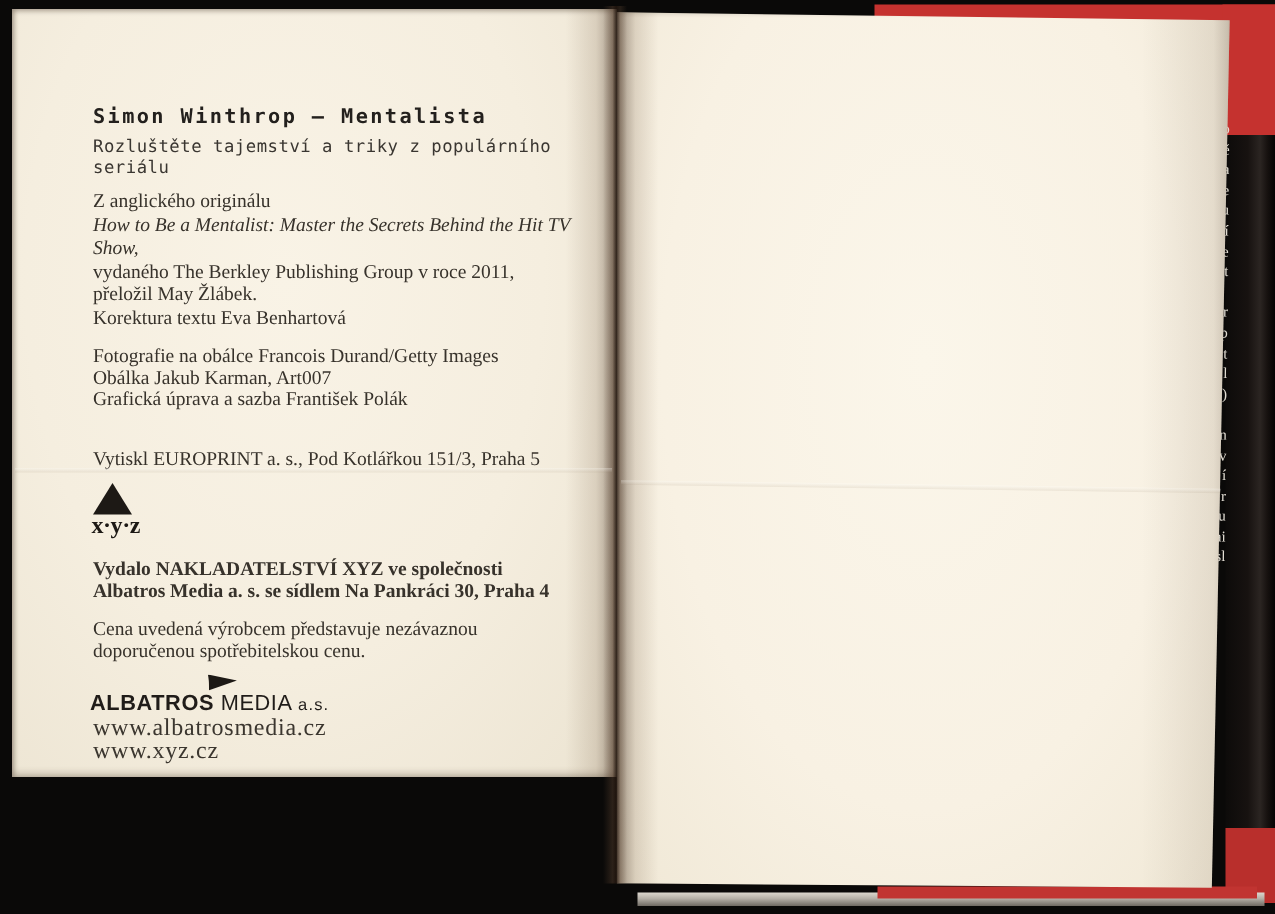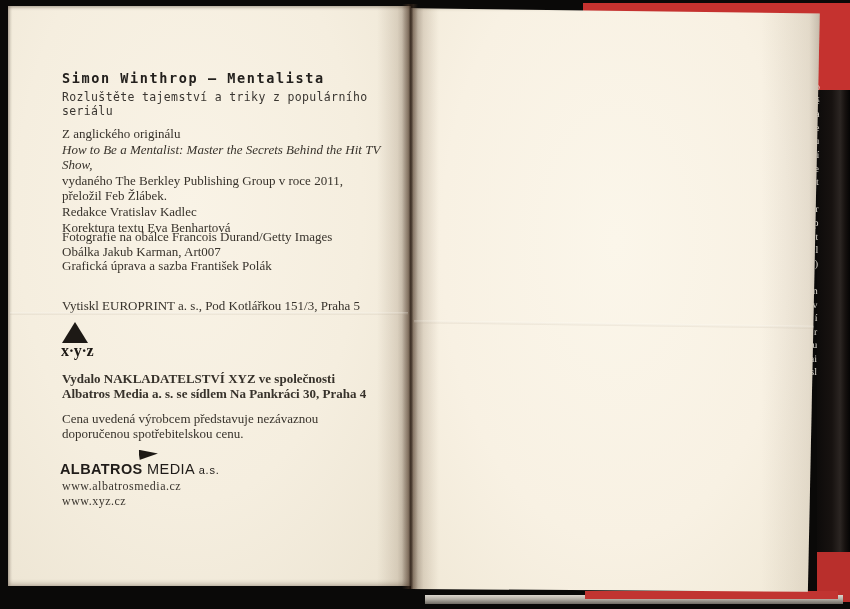--- a/index.html
+++ b/index.html
@@ -26,21 +26,21 @@
   .cover-fragments{
     left:811px;top:80px;width:9px;height:330px;overflow:hidden;z-index:2;
     transform:rotate(0.6deg);transform-origin:top left;
     color:#e3ded4;font-size:10px;line-height:13.6px;
     text-align:right;white-space:pre-line;font-family:"Liberation Serif",serif;
   }
 
   
   .page{z-index:3;}
   .left-page{
-    left:8px;top:6px;width:403px;height:580px;
+    left:8px;top:6px;width:403px;height:512px;
     background:radial-gradient(ellipse at 45% 35%, #f9f3e6 0%, #f5eedf 55%, #ece4d2 100%);
     box-shadow:inset 0 2px 3px rgba(60,45,30,.25), inset 0 -3px 4px rgba(60,45,30,.2), inset 2px 0 3px rgba(60,45,30,.2);
   }
   .left-page::after{
     content:"";position:absolute;right:0;top:0;width:34px;height:100%;
     background:linear-gradient(90deg, rgba(120,95,70,0) 0%, rgba(110,85,60,.18) 60%, rgba(60,40,25,.45) 100%);
   }
   .right-page{
     left:411px;top:7px;width:410px;height:586px;
     background:radial-gradient(ellipse at 50% 40%, #fbf6ea 0%, #f8f1e3 60%, #f0e8d6 100%);
@@ -68,21 +68,21 @@
   .mono{font-family:"DejaVu Sans Mono", monospace;color:#23201d;}
   .book-title{left:54px;top:64px;font-size:13.5px;font-weight:bold;letter-spacing:1.6px;}
   .book-subtitle{left:54px;top:84px;font-size:11.5px;letter-spacing:0.35px;color:#3a3631;}
   .serif-block{left:54px;color:#37322b;font-size:13px;}
   .origin-block{top:120px;line-height:15.6px;}
   .origin-block .italic{font-style:italic;}
   .credits-block{top:224px;line-height:14.7px;}
   .printer-line{top:292px;line-height:15px;}
   .publisher-block{top:365px;line-height:15.2px;font-weight:bold;}
   .price-block{top:406px;line-height:14.6px;}
-  .websites{top:473px;line-height:14.2px;font-size:12px;letter-spacing:0.5px;color:#3b362f;}
+  .websites{top:473px;line-height:14.2px;font-size:16px;letter-spacing:0.5px;color:#3b362f;}
   .websites div{margin-bottom:0.5px;}
 
   
   .xyz-triangle{
     left:54px;top:316px;width:0;height:0;
     border-left:13px solid transparent;border-right:13px solid transparent;
     border-bottom:21px solid #1d1915;
   }
   .xyz-text{
     left:53px;top:336px;font-family:Liberation Serif, serif;
@@ -134,22 +134,21 @@
 
 <div class="abs page left-page">
 
   <div class="abs mono book-title">Simon Winthrop — Mentalista</div>
   <div class="abs mono book-subtitle">Rozluštěte tajemství a triky z populárního seriálu</div>
 
   <div class="abs serif-block origin-block">
     <div>Z anglického originálu</div>
     <div class="italic">How to Be a Mentalist: Master the Secrets Behind the Hit TV Show,</div>
     <div>vydaného The Berkley Publishing Group v roce 2011,</div>
-    <div>přeložil Feb Žlábek.</div>
-    <div>Redakce Vratislav Kadlec</div>
+    <div>přeložil May Žlábek.</div>
     <div>Korektura textu Eva Benhartová</div>
   </div>
 
   <div class="abs serif-block credits-block">
     <div>Fotografie na obálce Francois Durand/Getty Images</div>
     <div>Obálka Jakub Karman, Art007</div>
     <div>Grafická úprava a sazba František Polák</div>
   </div>
 
   <div class="abs serif-block printer-line">Vytiskl EUROPRINT a. s., Pod Kotlářkou 151/3, Praha 5</div>

